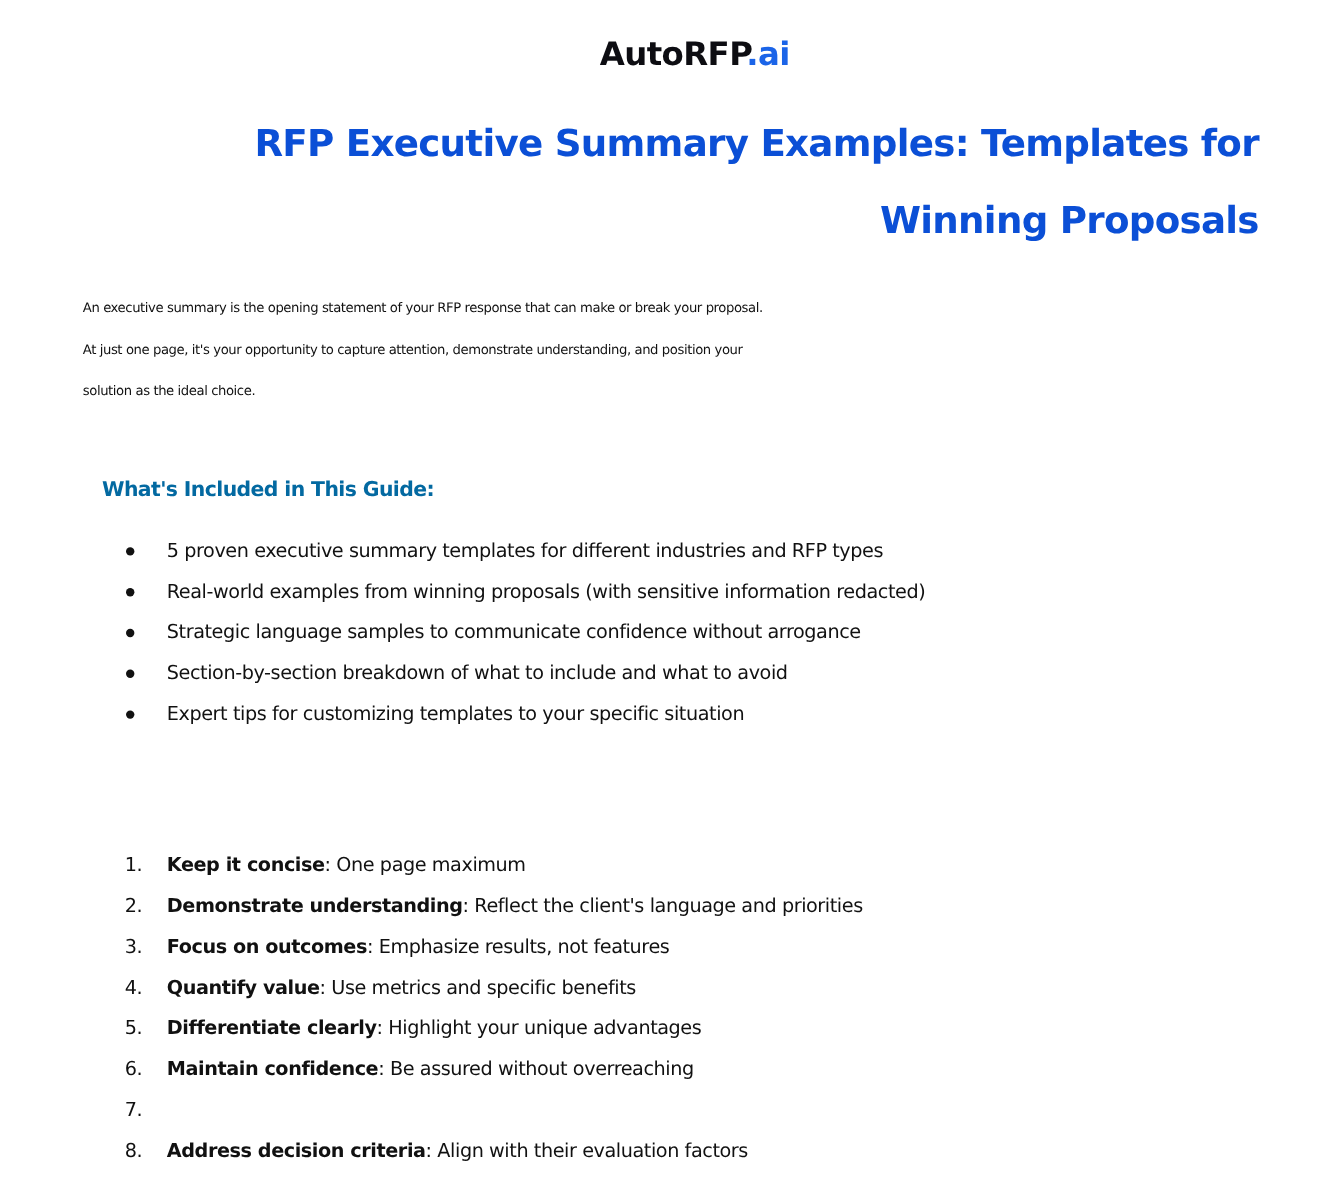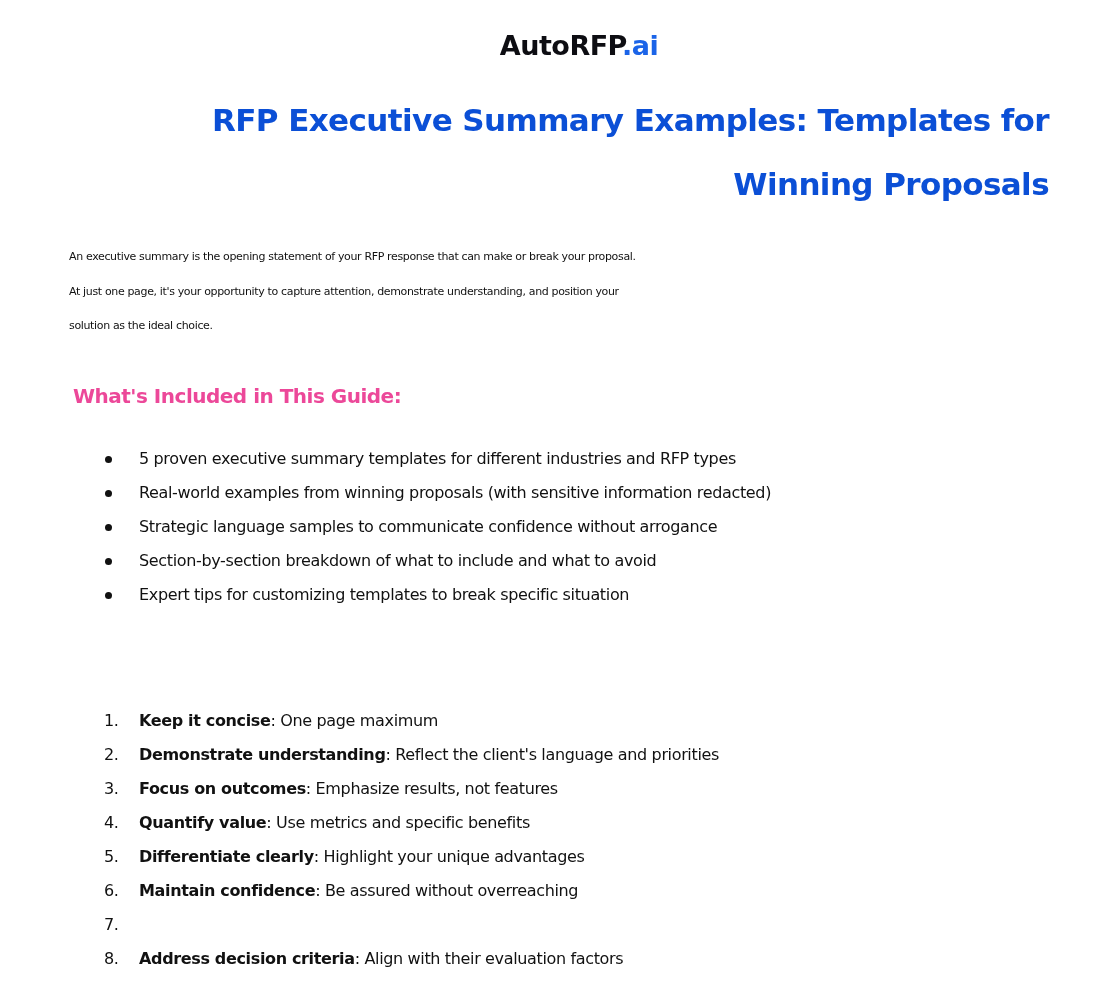--- a/index.html
+++ b/index.html
@@ -60,26 +60,26 @@
       font-size: 11px;
       line-height: 34.5px;
       letter-spacing: -0.35px;
       color: #111111;
     }
 
     .h2 {
       position: absolute;
       left: 69px;
       top: 374px;
-      margin: 4px;
-      font-weight: bold;
-      font-size: 20px;
+      margin: 16px;
+      font-weight: bold;
+      font-size: 17px;
       line-height: 36px;
       letter-spacing: -0.5px;
-      color: #ec4899;
+      color: #0369a1;
     }
 
     .bullets {
       position: absolute;
       left: 0;
       top: 442px;
       width: 1100px;
       margin: 0;
       padding: 0;
       list-style: none;
@@ -182,21 +182,21 @@
     <li>
       <span class="bullet-dot"></span>
       <span class="bullet-text">Strategic language samples to communicate confidence without arrogance</span>
     </li>
     <li>
       <span class="bullet-dot"></span>
       <span class="bullet-text">Section-by-section breakdown of what to include and what to avoid</span>
     </li>
     <li>
       <span class="bullet-dot"></span>
-      <span class="bullet-text">Expert tips for customizing templates to break specific situation</span>
+      <span class="bullet-text">Expert tips for customizing templates to your specific situation</span>
     </li>
   </ul>
 
 
   <ol class="numbered">
     <li>
       <span class="num">1.</span>
       <span class="item-text"><span class="item-term">Keep it concise</span><span>: One page maximum</span></span>
     </li>
     <li>

